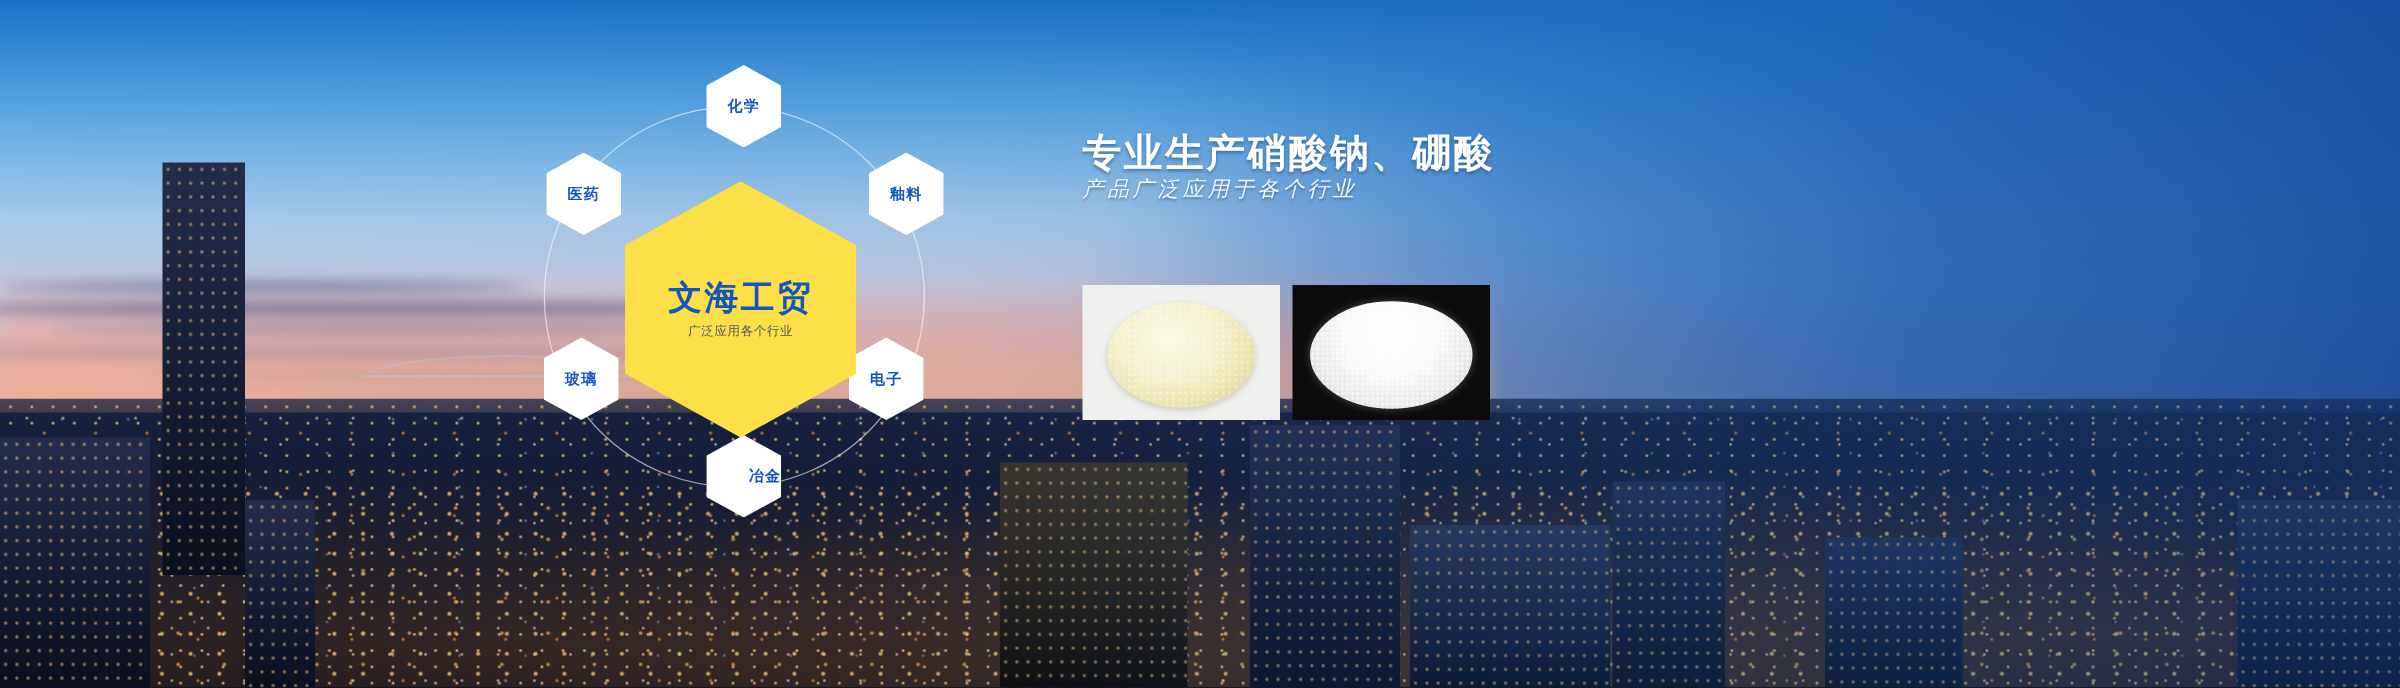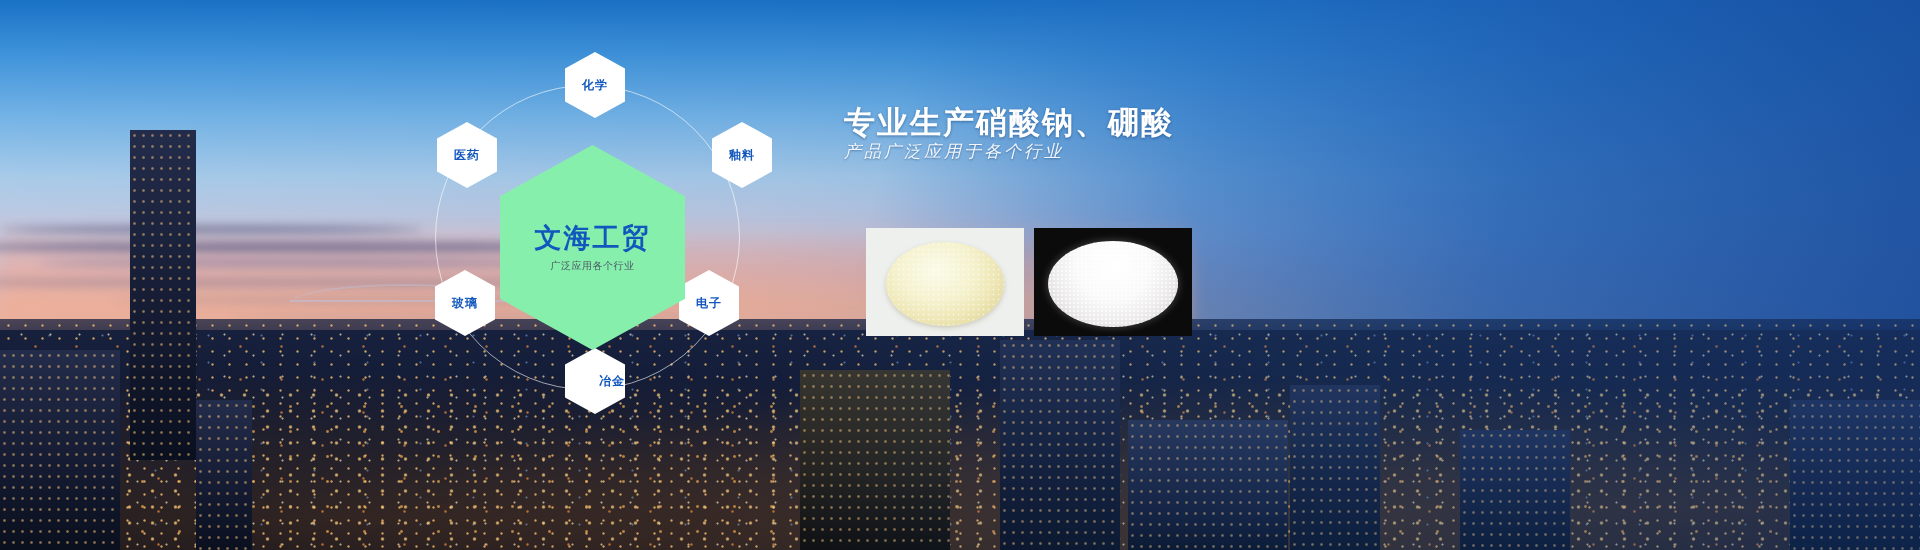--- a/index.html
+++ b/index.html
@@ -156,44 +156,44 @@
     display:flex; align-items:center; justify-content:center;
     color:#1257bd;
     font-weight:bold;
     letter-spacing:1px;
     line-height:1;
   }
   .hex-sm{ width:60px; height:66px; font-size:12px; }
 
   
   .h-chem  { left:135px; top:22px;  }   
-  .h-glaze { left:282px; top:92px;text-align:right;  }   
+  .h-glaze { left:265px; top:92px;text-align:right;  }   
   .h-elec  { left:249px; top:240px; }   
   .h-metal { left:135px; top:318px;justify-content:flex-end; }   
   .h-glass { left:5px;   top:240px;align-items:center; }   
   .h-pharm { left:7px;   top:92px;  }   
 
   .hex-center{
     position:absolute; left:70px; top:115px;
     width:185px; height:205px;
-    background:#86efac;
+    background:#fde047;
     clip-path:polygon(50% 0%, 100% 25%, 100% 75%, 50% 100%, 0% 75%, 0% 25%);
     display:flex; flex-direction:column; align-items:center; justify-content:center;
     gap:9px;
   }
   .hex-center .title{
     font-size:27px; font-weight:bold; color:#1257bd; letter-spacing:2px; line-height:1;
   }
   .hex-center .sub{
     font-size:10px; color:#4b5563; letter-spacing:0.5px; line-height:1;
   }
 
   
   .copy{
-    position:absolute; left:844px; top:104px; width:640px;
+    position:absolute; left:866px; top:104px; width:640px;
   }
   .copy .headline{
     font-size:31px; font-weight:bold; color:#ffffff;
     letter-spacing:2px; line-height:1.2;
     text-shadow:0 1px 3px rgba(0,40,90,0.45);
     white-space:nowrap;
   }
   .copy .headline-en{
     margin-top:10px;
     font-size:13.5px; color:#eef5fd; letter-spacing:0.2px; line-height:1.3;

